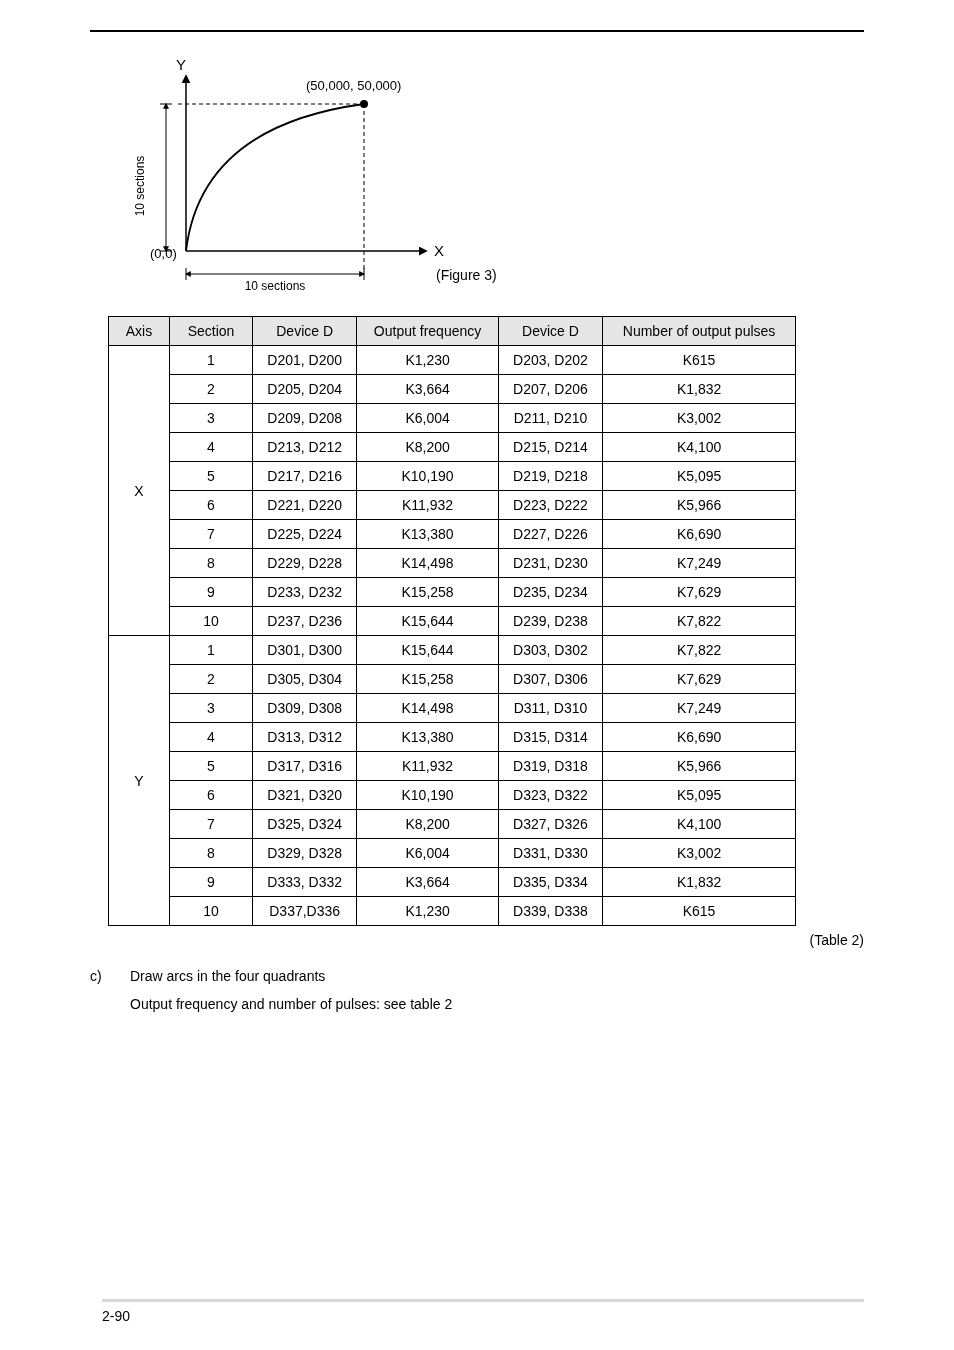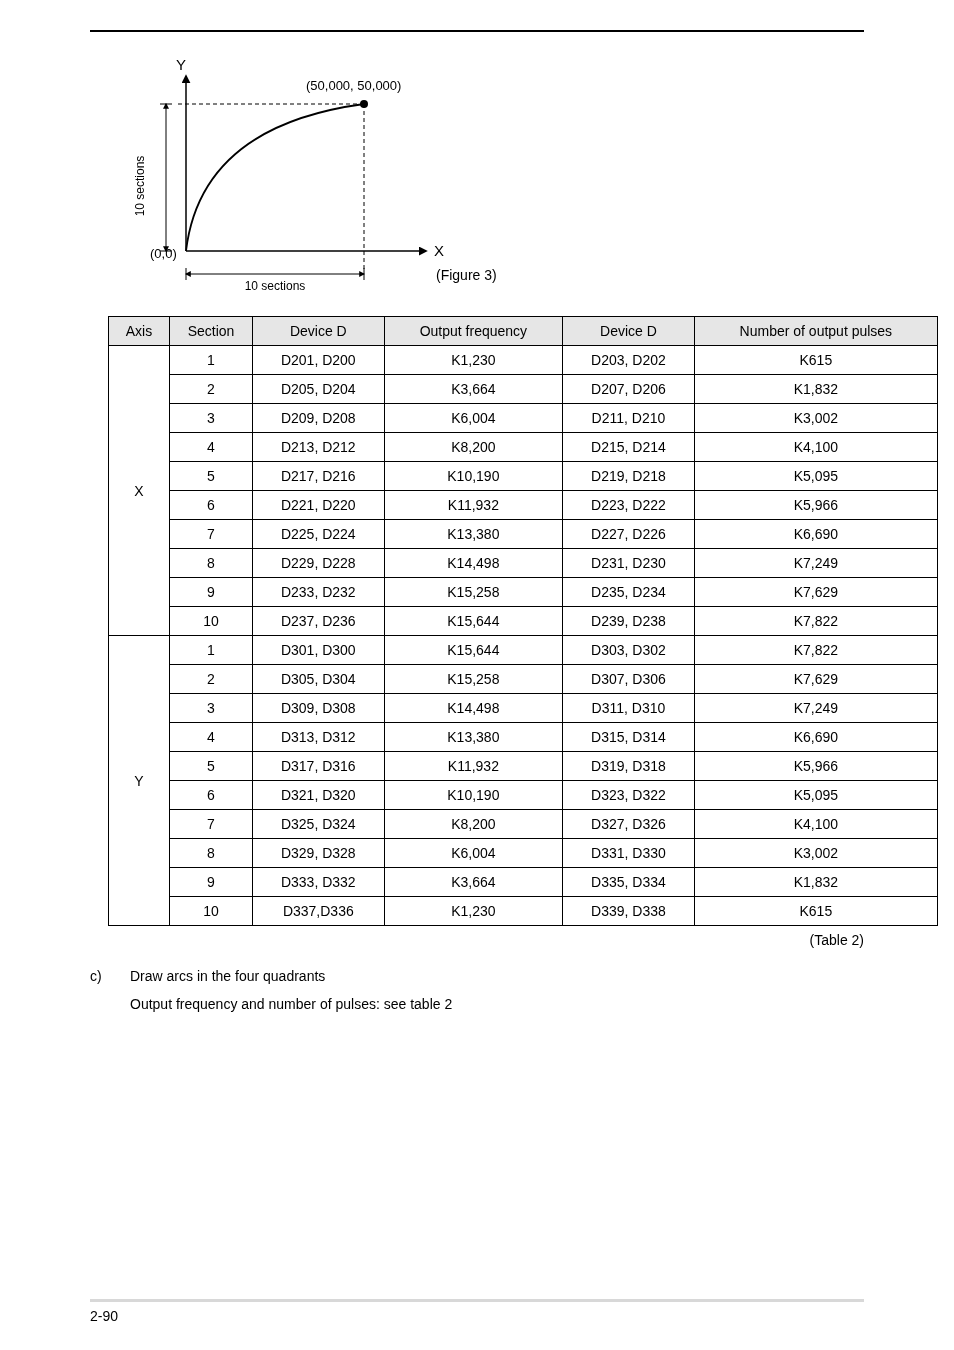--- a/index.html
+++ b/index.html
@@ -25,21 +25,21 @@
     margin: 10px 0 20px 26px;
     position: relative;
     width: 460px;
     height: 240px;
   }
   .table-wrap {
     margin: 18px 0 0 18px;
   }
   table.t2 {
     border-collapse: collapse;
-    width: 830px;
+    width: 688px;
   }
   table.t2 th, table.t2 td {
     border: 1px solid #000;
     padding: 6px 8px;
     text-align: center;
     font-size: 14px;
     font-weight: normal;
     background: #fff;
   }
   table.t2 th {
@@ -65,21 +65,21 @@
     margin-top: 6px;
   }
   .item-c .lbl {
     width: 20px;
   }
   .item-c .txt {
     flex: 1;
   }
   .footer {
     position: absolute;
-    left: 90px;
+    left: 102px;
     right: 90px;
     bottom: 26px;
   }
   .footer-rule {
     height: 3px;
     background: #d8d8d8;
     margin-bottom: 6px;
   }
   .footer-num {
     font-size: 14px;

